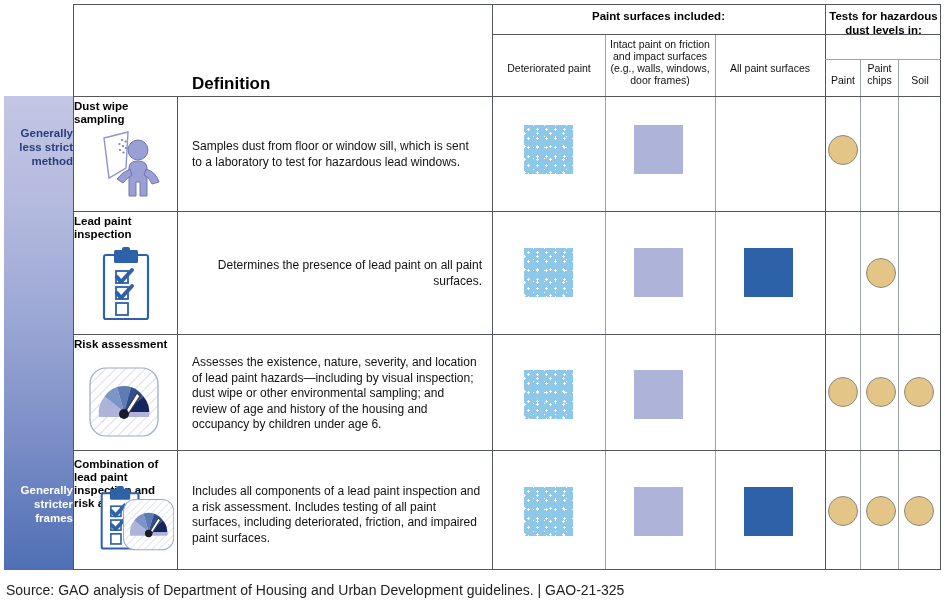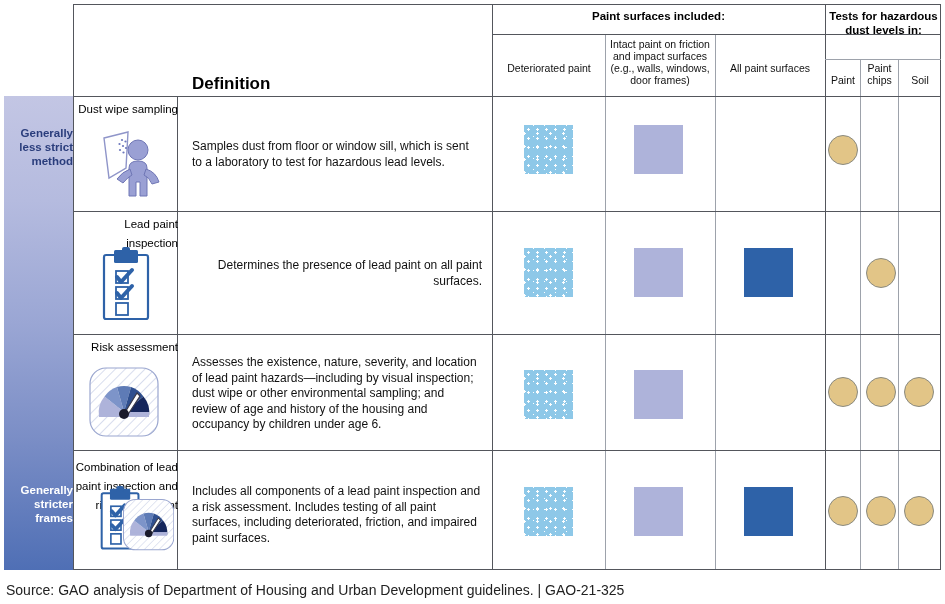--- a/index.html
+++ b/index.html
@@ -52,22 +52,22 @@
   .sub-deter { left:494px; top:62px; width:110px; }
   .sub-intact{ left:606px; top:38px; width:108px; }
   .sub-all   { left:716px; top:62px; width:108px; }
   .sub-dust  { left:826px; top:74px; width:34px; }
   .sub-chips { left:861px; top:62px; width:37px; }
   .sub-soil  { left:899px; top:74px; width:42px; }
 
   
   .row { position:absolute; left:0; width:945px; }
   .method-name {
-    position:absolute; text-align:right; font-weight:normal;
-    font-size:11.5px; color:#000; line-height:19px; width:104px; left:74px;
+    position:absolute; text-align:left; font-weight:bold;
+    font-size:11.5px; color:#000; line-height:13px; width:104px; left:74px;
   }
   .definition {
     position:absolute; left:192px; width:290px;
     font-size:12px; line-height:15.5px; color:#111;
   }
 
   
   .sw { position:absolute; width:49px; height:49px; }
   .sw.deter {
     background-color:#8ec8e8;
@@ -150,21 +150,21 @@
         <circle cx="30" cy="20" r="1.1"></circle>
           <circle cx="24" cy="22" r="1.1"></circle>
         <circle cx="27.5" cy="24.5" r="1.1"></circle>
       </g>
       <circle cx="42" cy="22" r="10" fill="#9aa0d4" stroke="#6f76b5" stroke-width="1"></circle>
       <path d="M33 40 q0-7 9-7 q9 0 9 7 l0 28 l-7 0 l0-14 l-4 0 l0 14 l-7 0 Z" fill="#9aa0d4" stroke="#6f76b5" stroke-width="1"></path>
       <path d="M34 41 q-8 3 -13 10 l6 4 q5-6 9-8 Z" fill="#9aa0d4" stroke="#6f76b5" stroke-width="1"></path>
       <path d="M50 41 q10 3 13 13 l-7 2 q-3-7 -8-9 Z" fill="#9aa0d4" stroke="#6f76b5" stroke-width="1"></path>
     </svg>
 
-    <div class="definition" style="top:139px;">Samples dust from floor or window sill, which is sent to a laboratory to test for hazardous lead levels.</div>
+    <div class="definition" style="top:139px;">Samples dust from floor or window sill, which is sent to a laboratory to test for hazardous lead windows.</div>
 
     <div class="sw deter" style="left:524px; top:125px;"></div>
     <div class="sw intact" style="left:634px; top:125px;"></div>
     <div class="dot" style="left:828px; top:135px;"></div>
   </div>
 
   <div class="row" style="top:0;">
     <div class="method-name" style="top:215px;">Lead paint inspection</div>
 
     <svg class="icon" style="left:100px; top:247px;" width="52" height="76" viewBox="0 0 52 76">

